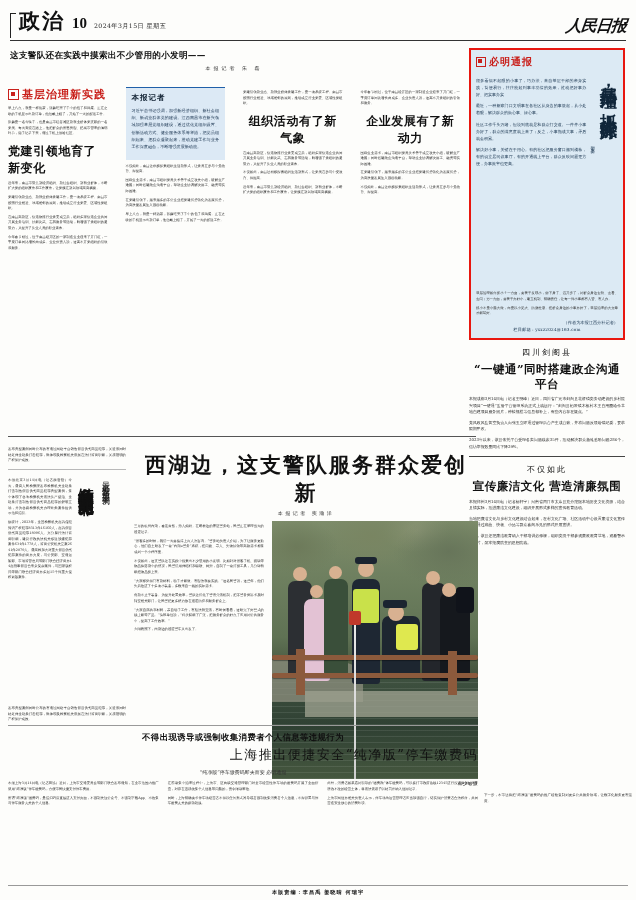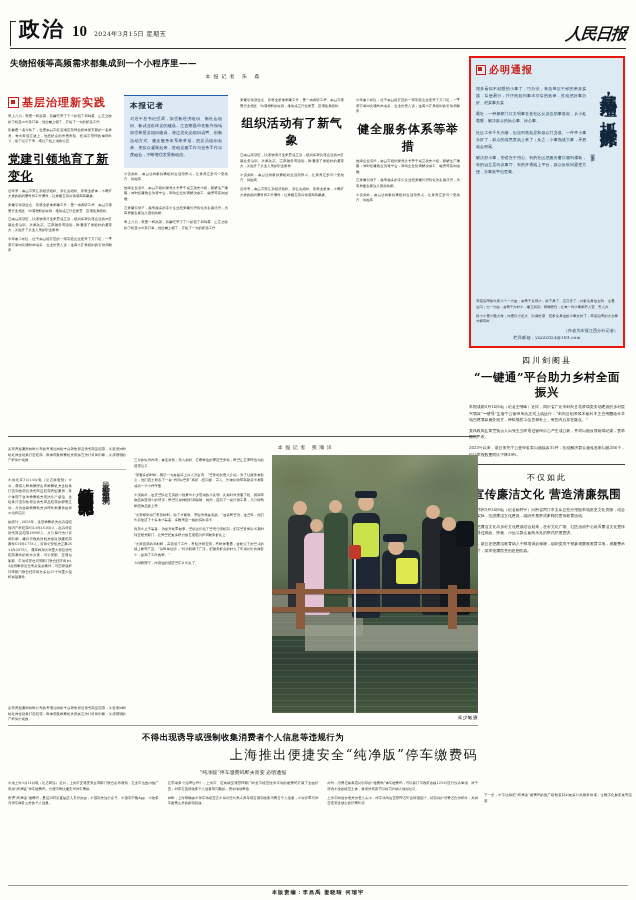--- a/index.html
+++ b/index.html
@@ -4,21 +4,21 @@
 <style>
   html,body{margin:0;padding:0;}
   body{
     width:636px;height:900px;
     background:#fdfdfb;
     font-family:"DejaVu Serif","Liberation Serif",serif;
     color:#111;
     overflow:hidden;
     position:relative;
   }
-  .page{width:636px;height:900px;position:relative;box-sizing:border-box;padding:8px 8px;}
+  .page{width:636px;height:900px;position:relative;box-sizing:border-box;padding:0 8px;}
 
   
   .masthead{display:flex;align-items:flex-end;justify-content:space-between;height:34px;padding:4px 2px 0 2px;}
   .mh-left{display:flex;align-items:baseline;gap:7px;}
   .mh-bracket{display:inline-block;width:5px;height:24px;border-left:1.6px solid #222;border-top:1.6px solid #222;margin-right:-4px;align-self:flex-start;margin-top:3px;}
   .mh-section{font-size:21px;font-weight:700;letter-spacing:2px;font-family:"DejaVu Serif","Liberation Serif",serif;line-height:1;}
   .mh-page{font-size:15px;font-weight:700;font-family:"Liberation Serif",serif;line-height:1;}
   .mh-date{font-size:6.2px;letter-spacing:.4px;color:#222;padding-bottom:2px;}
   .mh-logo{
     font-size:16px;font-weight:700;font-style:italic;letter-spacing:-1px;
@@ -41,21 +41,21 @@
   .top-wrap{display:flex;gap:9px;margin-top:7px;}
   .top-main{width:452px;}
   .kicker{font-size:8.6px;letter-spacing:.3px;font-weight:700;color:#111;margin:2px 0 3px 2px;}
   .headline{
     font-size:27px;font-weight:700;letter-spacing:3.5px;text-align:center;
     font-family:"DejaVu Sans","Liberation Sans",sans-serif;
     margin:3px 0 4px 0;line-height:1.12;
   }
   .byline{font-size:5px;text-align:center;letter-spacing:3px;color:#333;margin-bottom:5px;}
 
-  .cols3{display:flex;gap:12px;margin-top:16px;}
+  .cols3{display:flex;gap:18px;margin-top:16px;}
   .col{flex:1;}
 
   .redlabel{
     display:flex;align-items:center;gap:3px;
     color:#c9201b;font-weight:700;font-size:11px;letter-spacing:1px;
     margin-bottom:4px;
   }
   .redlabel .mark{
     display:inline-block;width:9px;height:9px;border:1.3px solid #c9201b;
     position:relative;
@@ -66,21 +66,21 @@
     background:#dce9f5;border-top:1.6px solid #1f5fa8;
     padding:5px 6px 6px 6px;
   }
   .corebox h4{margin:0 0 4px 0;font-size:7.5px;font-weight:700;letter-spacing:1px;color:#123;}
   .corebox .micro{color:#16314d;font-size:4.1px;line-height:1.75;}
 
   .subhead{
     font-size:12px;font-weight:700;letter-spacing:.6px;margin:6px 0 4px 0;
     text-align:center;line-height:1.4;
   }
-  .subhead.left{text-align:left;text-decoration:underline;}
+  .subhead.left{text-align:left;}
 
   
   .redbox{
     width:156px;border:2.2px solid #e8170f;background:#dceaf4;
     padding:5px 5px 6px 5px;box-sizing:border-box;position:relative;
   }
   .redbox-head{display:flex;align-items:center;gap:3px;color:#c9201b;font-weight:700;font-size:10px;letter-spacing:1px;margin-bottom:4px;}
   .redbox-head .mark{display:inline-block;width:8px;height:8px;border:1.2px solid #c9201b;position:relative;}
   .redbox-head .mark:after{content:"";position:absolute;left:1.4px;top:1.4px;width:3.4px;height:3.4px;background:#c9201b;}
   .redbox-body{display:flex;gap:4px;}
@@ -178,21 +178,21 @@
       <span class="mh-page">10</span>
       <span class="mh-date cn">2024年3月15日 星期五</span>
     </div>
     <div class="mh-logo cn">人民日报</div>
   </div>
   <div class="mh-rule"></div>
 
   <div class="top-wrap">
 
     <div class="top-main">
-      <div class="kicker cn">失物招领等高频需求都集成到一个小程序里——</div>
+      <div class="kicker cn">这支警队还在实践中摸索出不少管用的小发明——</div>
       <div class="byline cn">本报记者  朱  磊</div>
 
       <div class="cols3">
 
         <div class="col">
           <div class="redlabel cn">
             <span class="mark"></span>
             <span>基层治理新实践</span>
           </div>
           <p class="micro cn">早上八点，就是一杯热茶，张鑫吃完了手中的包子和鸡蛋。正在之吮的手机显示出新订单，他急戴上帽子，开始了一天的配送工作。</p>
@@ -218,21 +218,21 @@
         <div class="col">
           <p class="micro cn">党建引领新业态、新就业群体党建工作，是一项系统工程。南昌市按照行业相近、地域相邻的原则，推动成立行业党委、区域性党组织。</p>
           <div class="subhead cn">组织活动有了新气象</div>
           <p class="micro cn">在南昌高新区，快递物流行业党委成立后，组织多家快递企业共同开展业务培训、技能比武、志愿服务等活动，既增强了党组织的凝聚力，又提升了从业人员的职业素养。</p>
           <p class="micro cn">不仅如此，南昌还积极探索组织生活新形式，让党员在参与中受教育、得提高。</p>
           <p class="micro cn">近年来，南昌市聚焦新经济组织、新社会组织、新就业群体，不断扩大党的组织覆盖和工作覆盖，让党旗在新兴领域高高飘扬。</p>
         </div>
 
         <div class="col">
           <p class="micro cn">今年春节刚过，位于南昌经开区的一家制造企业迎来了开门红，一季度订单同比增长两成多。企业负责人说，这离不开党组织的引领和服务。</p>
-          <div class="subhead cn">健全服务体系等举措</div>
+          <div class="subhead cn">企业发展有了新动力</div>
           <p class="micro cn">围绕企业需求，南昌市组织党员技术骨干成立攻关小组，破解生产难题；同时搭建政企沟通平台，帮助企业协调解决用工、融资等实际困难。</p>
           <p class="micro cn">在党建引领下，越来越多的非公企业把党建优势转化为发展优势，为高质量发展注入强劲动能。</p>
           <p class="micro cn">不仅如此，南昌还积极探索组织生活新形式，让党员在参与中受教育、得提高。</p>
         </div>
       </div>
     </div>
 
     <div class="rcol">
 
       <div class="redbox">
@@ -251,21 +251,21 @@
           <div class="vtitle cn">基层治理，抓小才能抓好</div>
         </div>
         <p class="micro cn">基层治理如何抓小？一方面，要善于发现小，俯下身子、迈开步子，到群众身边去听、去看、去问；另一方面，要善于办好小，建立机制、明确责任，让每一件小事都有人管、有人办。</p>
         <p class="micro cn">抓小不是小题大做，而是以小见大、防微杜渐。把群众身边的小事办好了，基层治理的大文章才能写好。</p>
         <div class="sig cn">（作者为本报江西分社记者）</div>
         <div class="mailline cn">栏目邮箱：yxxz2024@163.com</div>
       </div>
 
       <div>
         <div class="brief-loc cn">四川剑阁县</div>
-        <div class="brief-title cn">“一键通”平台助力乡村全面振兴</div>
+        <div class="brief-title cn">“一键通”同时搭建政企沟通平台</div>
         <p class="micro s5 cn">本报成都3月14日电（记者王明峰）近日，四川省广元市剑阁县花桥镇党务动建设的乡村振兴项目“一键通”监管平台管理系统正式上线运行：“剑阁县柏垭镇木板村木王自用圈给作基地自建项目服务照片，种植规模等信息都补上，有些内容存在疑点。”</p>
         <p class="micro s5 cn">党风政风监督室负责人向张玉立即通过管理后台产生成台账，并将问题反馈给镇纪委，要求限期整改。</p>
         <p class="micro s5 cn">2023年以来，该县依托平台受理各类问题线索35件，推动解决群众急难愁盼问题286个，信访举报数量同比下降29%。</p>
       </div>
 
       <div class="hsep-dark"></div>
 
       <div>
         <div class="brief-loc cn">不仅如此</div>
         <div class="brief-title cn">宣传廉洁文化  营造清廉氛围</div>
@@ -288,20 +288,21 @@
           <p class="micro cn">本报北京3月14日电（记者魏哲哲）今天，最高人民检察院发布检察机关全链条打击制售假冒伪劣商品犯罪典型案例，集中体现了各地检察机关依法从严惩治、全链条打击制售假冒伪劣商品犯罪的鲜明立场，并为各级检察机关办理此类案件提供示范和指引。</p>
           <p class="micro cn">据统计，2023年，全国检察机关起诉侵犯知识产权犯罪8513件16160人，起诉假冒伪劣商品犯罪18996人。充分履行法律监督职能，建议行政执法机关移送涉嫌犯罪案件634件1778人，监督公安机关立案2641件2879人。最高检加大对重大假冒伪劣犯罪案件的督办力度，与公安部、交通运输部、市场监管总局等部门联合挂牌督办14起刑事假冒合来众复杂案件，与国家版权局等部门联合挂牌督办多起15个件重大侵权盗版案件。</p>
         </div>
         <div class="vbig cn">全链条打击制售假冒伪劣商品犯罪</div>
         <div class="vlabel cn">最高检发布典型案例</div>
       </div>
       <p class="micro cn">发布典型案例同时公布的有通过网络平台销售假冒伪劣商品犯罪，又造假同时处延伸全链条打击犯罪，既体现及检察机关依据在法律监督职能，又规辖明的产权保护成效。</p>
     </div>
 
     <div style="width:344px;">
+      <div class="feat-headline cn">西湖边，这支警队服务群众爱创新</div>
       <div class="feat-byline cn">本报记者  窦瀚洋</div>
 
       <div style="display:flex;gap:8px;">
         <div style="width:130px;">
           <p class="micro cn">三月的杭州西湖，春意盎然，游人如织。在断桥边的景区警务站，民警正在整理当天的巡逻记录。</p>
           <p class="micro cn">“游客多的时候，我们一天要接待上百人次咨询。”警务站负责人介绍，为了让服务更贴心，他们自主研发了一套“西湖e警务”系统，把问路、寻人、失物招领等高频需求都集成到一个小程序里。</p>
           <p class="micro cn">不仅如此，这支警队还在实践中摸索出不少管用的小发明。比如针对游客手机、眼镜等物品掉落湖中的情况，民警们用伸缩杆加磁铁、网兜，自制了一套打捞工具，几分钟就能把物品捞上来。</p>
           <p class="micro cn">“大家都觉得只有新材料，动手才能做。有想法就要实践。”这名民警说，这些年，他们先后改进了十多项小装备，多数来自一线的实际需求。</p>
           <p class="micro cn">创新不止于装备。为提升处置效率，警队还优化了警情分流机制，把非警务类诉求及时转交相关部门，让民警把更多精力放在巡逻防控和服务群众上。</p>
           <p class="micro cn">“大家自愿共享材料，亲自动手工作，有想法就交流，有时候看看，这研究了好些式的战士能等产品。”值班单位说，“科技赋能了广泛，把服务群众的好点子应用到公共服务中，提高了工作效率。”</p>

